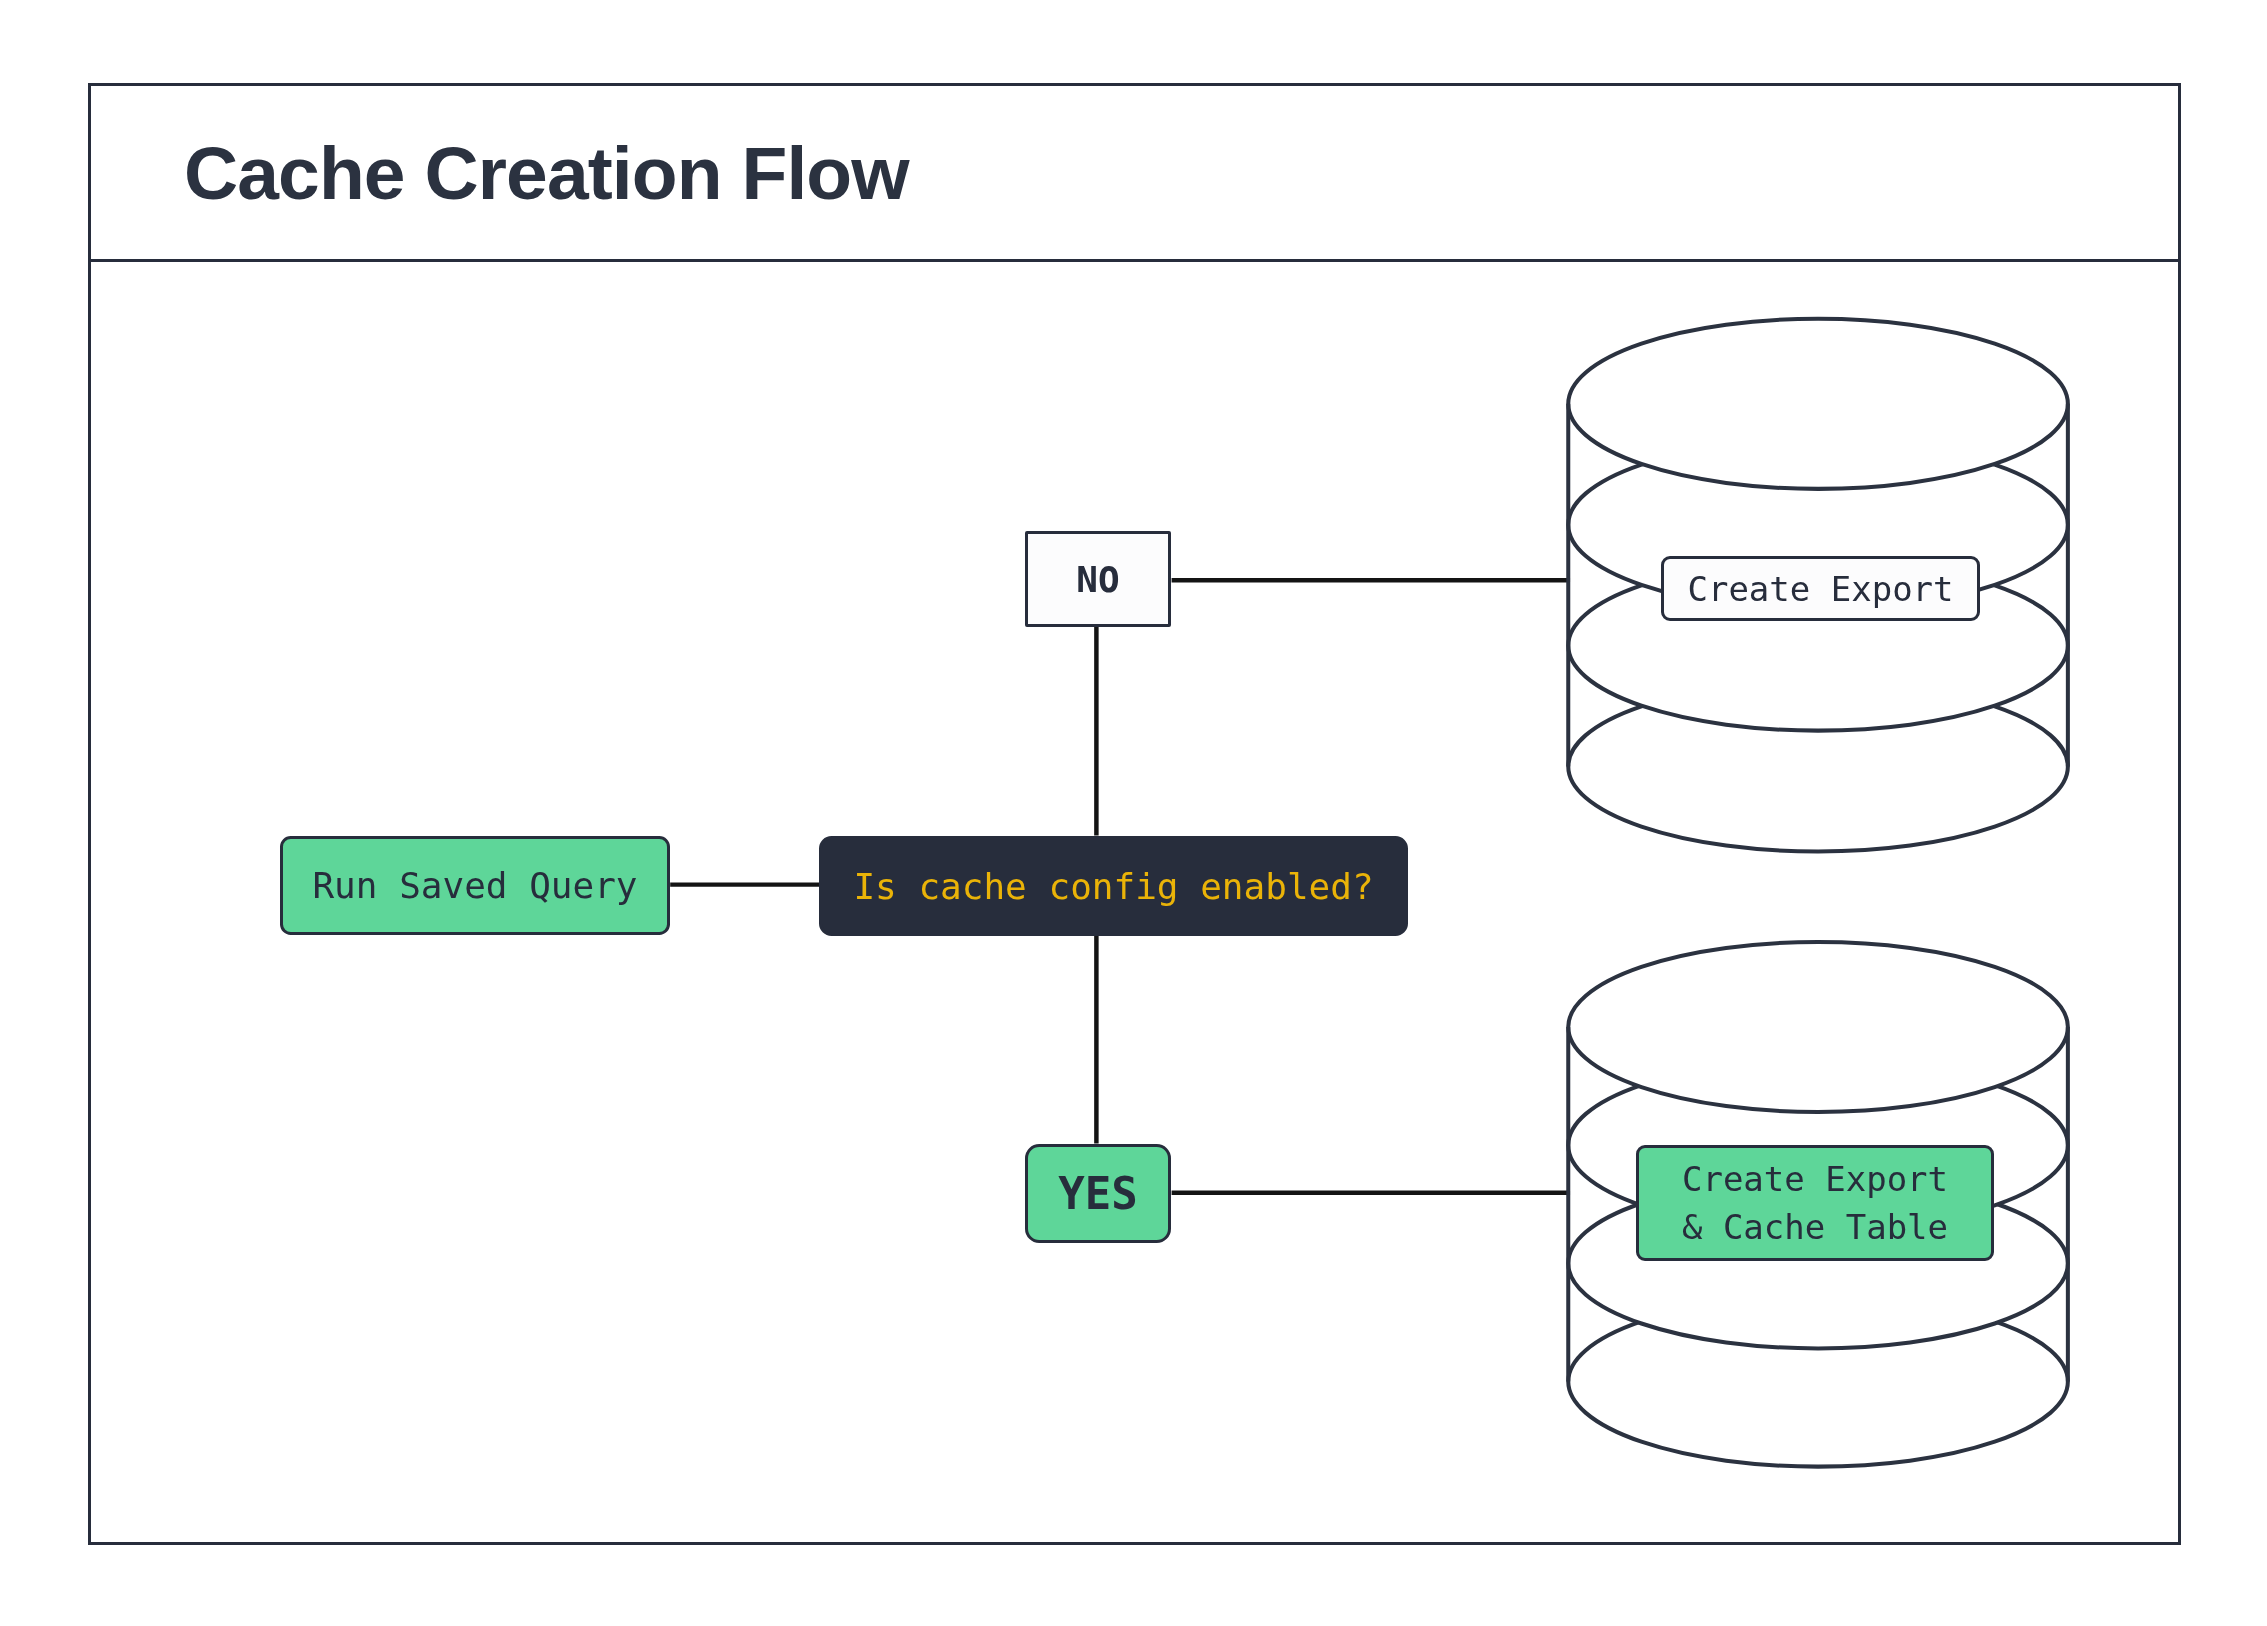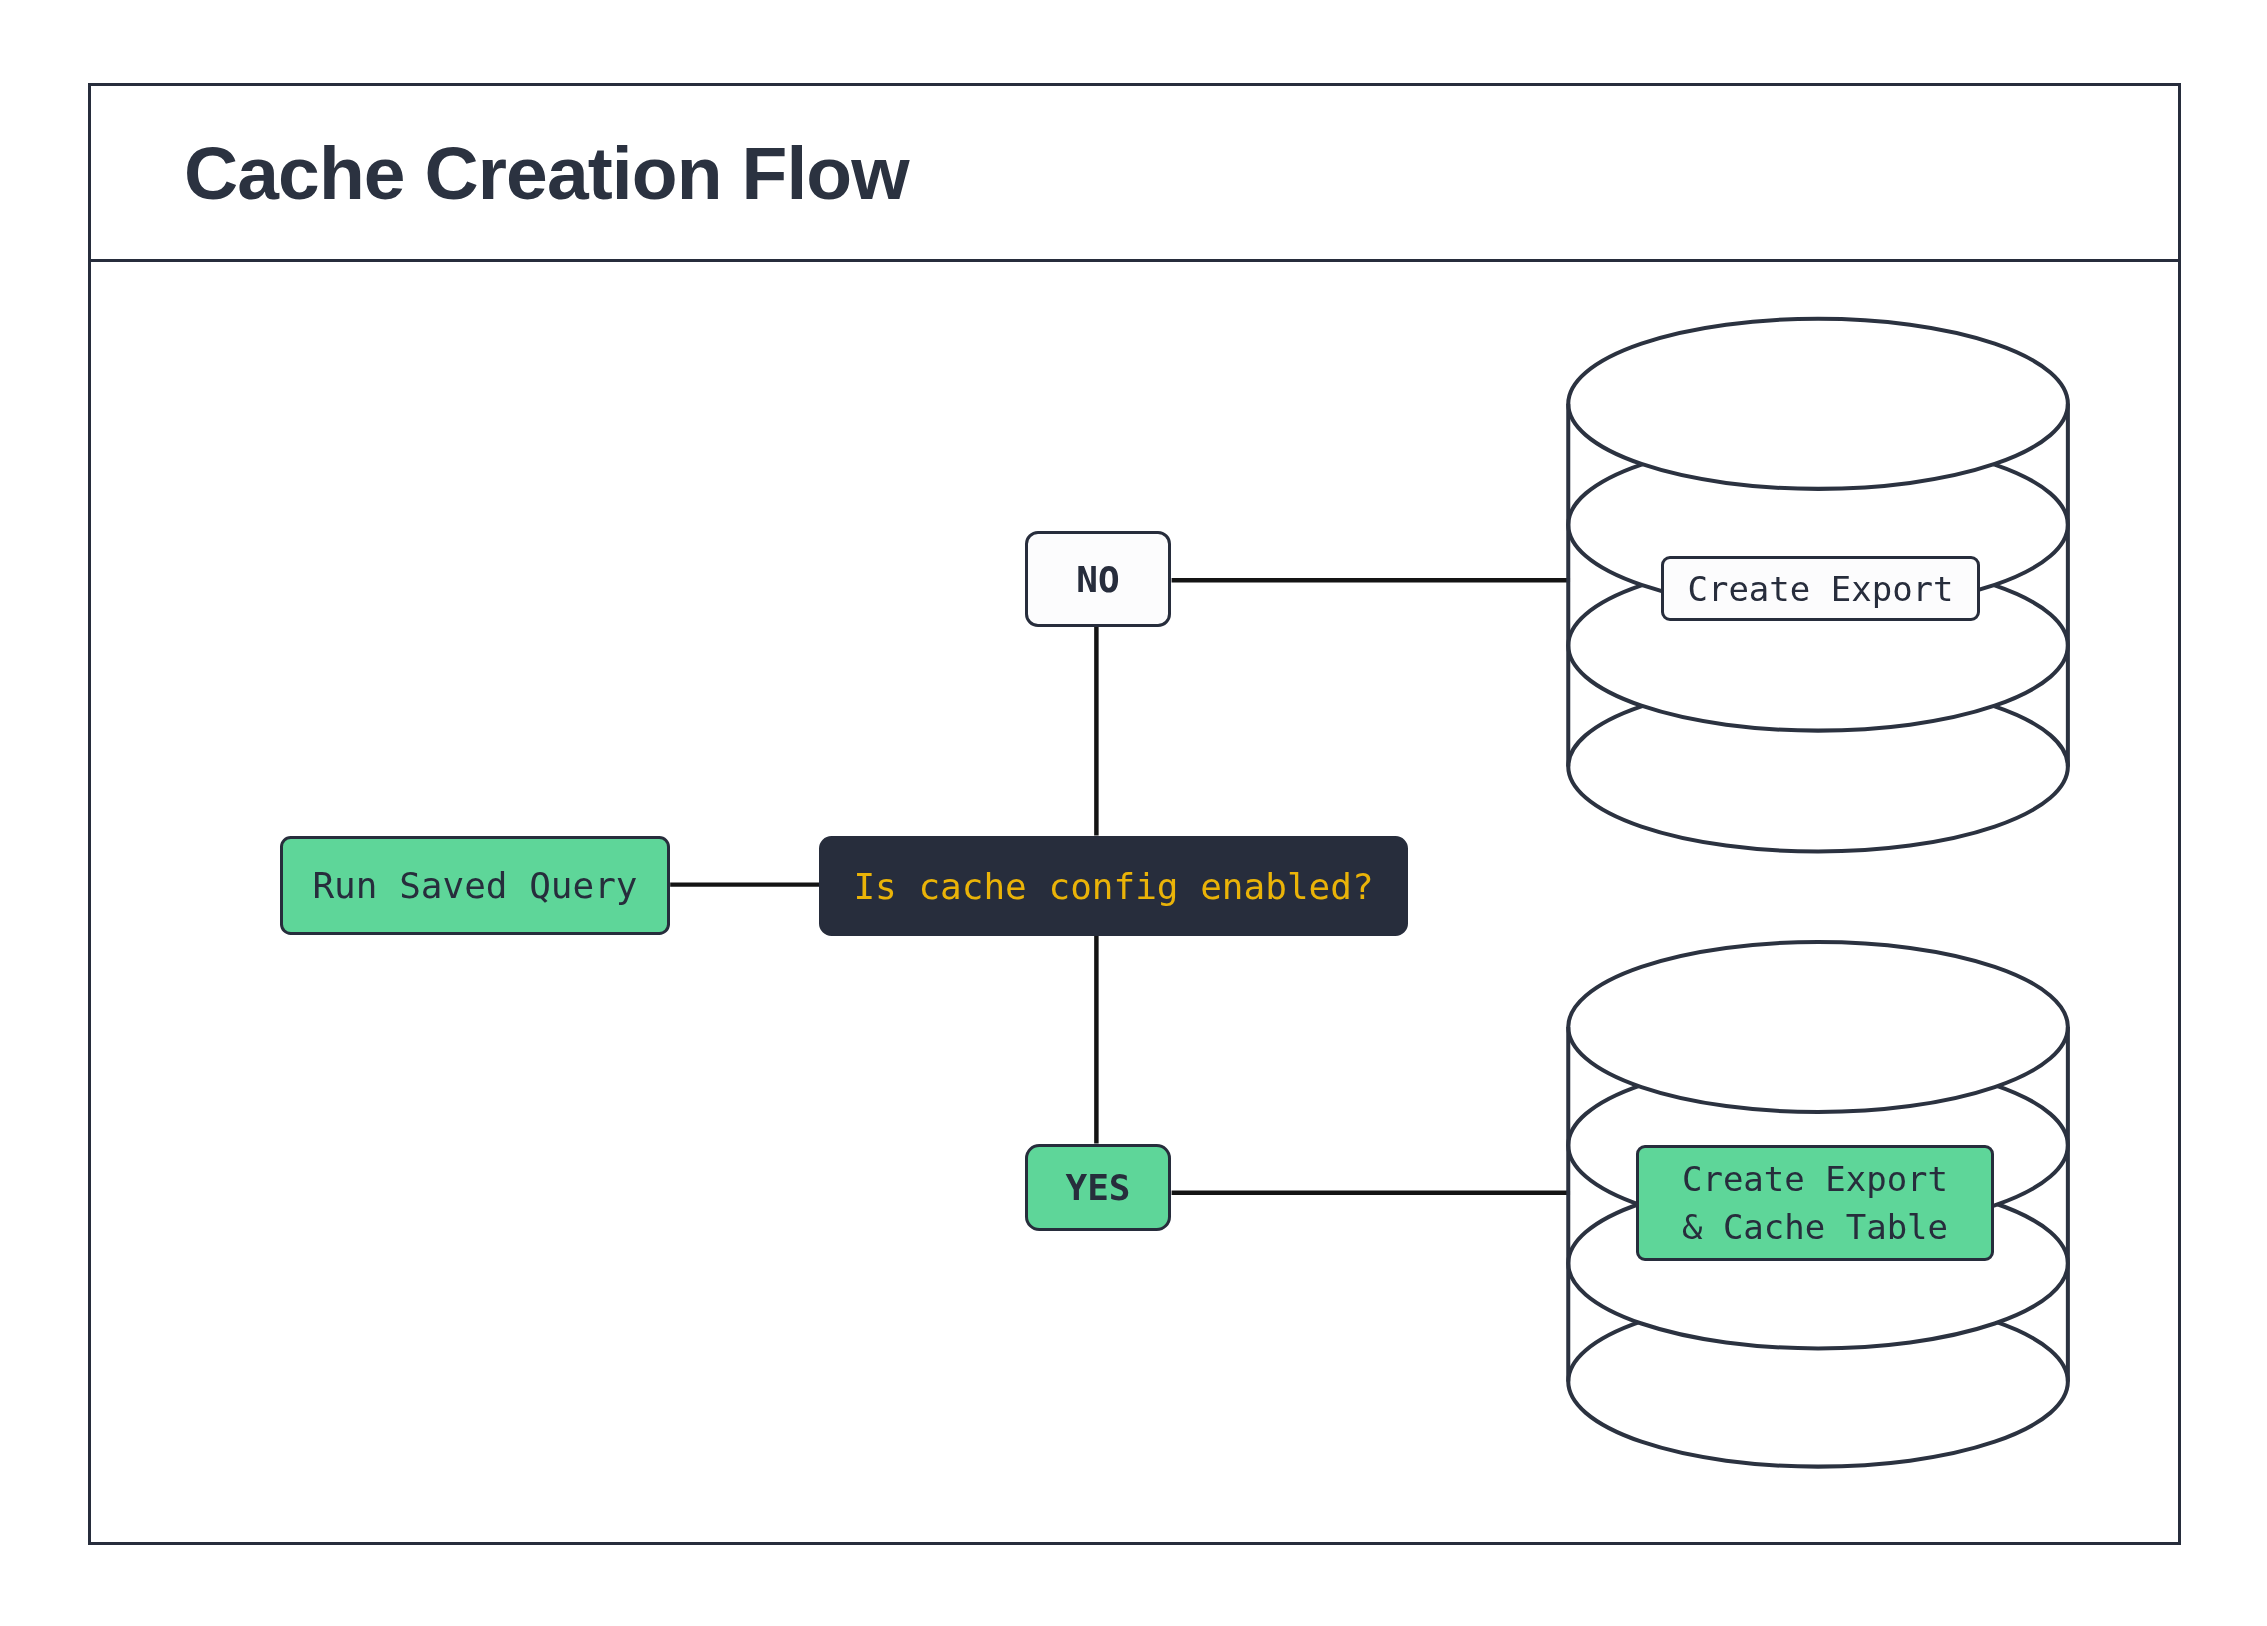--- a/index.html
+++ b/index.html
@@ -69,25 +69,25 @@
   .node-start {
     left: 280px; top: 836px; width: 390px; height: 99px;
     border-radius: 10.7px; font-size: 36px;
   }
   .node-decision {
     left: 819px; top: 836px; width: 589px; height: 100px;
     border-radius: 12.5px; font-size: 36px;
   }
   .node-no {
     left: 1025px; top: 531px; width: 146px; height: 96px;
-    border-radius: 13px; font-size: 36px; font-weight: bold;
+    border-radius: 2px; font-size: 36px; font-weight: bold;
   }
   .node-yes {
-    left: 1025px; top: 1144px; width: 146px; height: 87px;
-    border-radius: 14.3px; font-size: 36px; font-weight: bold;
+    left: 1025px; top: 1144px; width: 146px; height: 99px;
+    border-radius: 14.3px; font-size: 44px; font-weight: bold;
   }
   .node-result-no {
     left: 1661px; top: 556px; width: 319px; height: 65px;
     border-radius: 9px; font-size: 34px;
   }
   .node-result-yes {
     left: 1636px; top: 1145px; width: 358px; height: 116px;
     border-radius: 9px; font-size: 34px;
     flex-direction: column; line-height: 48px;
   }

